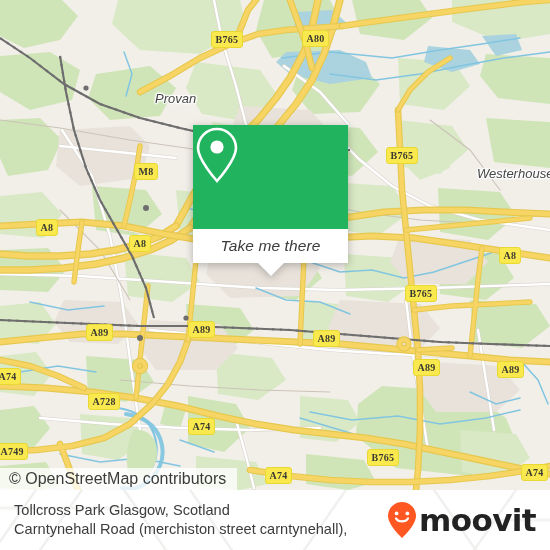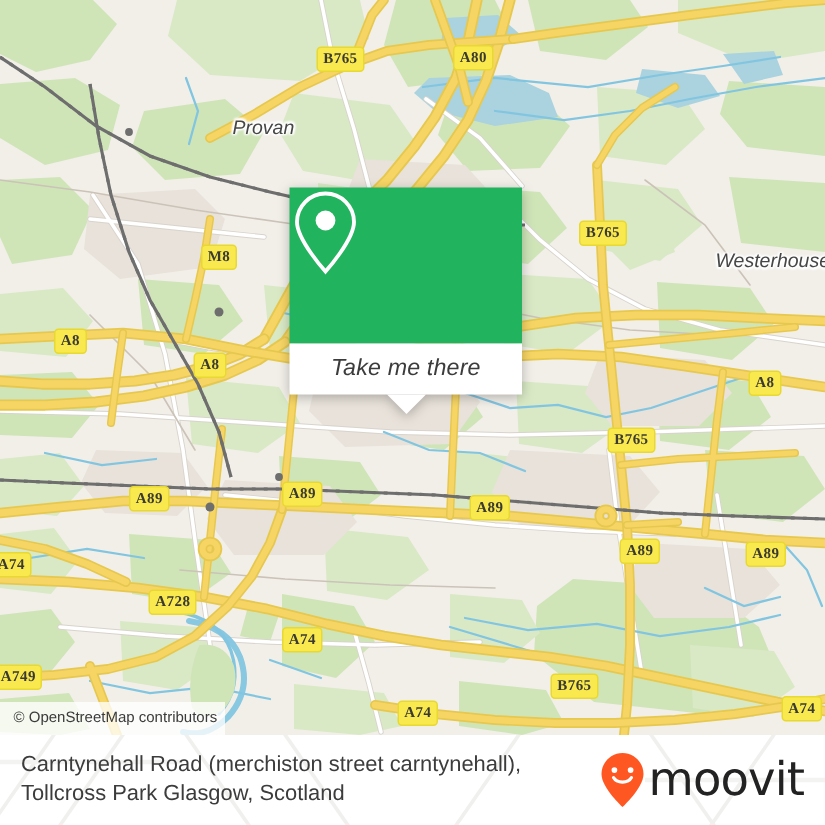--- a/index.html
+++ b/index.html
@@ -44,23 +44,23 @@
       1px 0 1.5px #fff,-1px 0 1.5px #fff,0 1px 1.5px #fff,0 -1px 1.5px #fff,
       1px 1px 1.5px #fff,-1px -1px 1.5px #fff,1px -1px 1.5px #fff,-1px 1px 1.5px #fff;
     font-family:"Liberation Sans","DejaVu Sans",sans-serif;
   }
 
   
   .attribution{
     position:absolute;left:0;bottom:0;
     background:rgba(255,255,255,.78);
     color:#3b3b3b;
-    font-size:10px;
+    font-size:16px;
     line-height:13px;
-    padding:4px 5px 5px 9px;
+    padding:4px 11px 5px 9px;
     white-space:nowrap;
     font-family:"Liberation Sans","DejaVu Sans",sans-serif;
   }
 
   
   .popup{
     position:absolute;left:193px;top:125px;width:155px;
     filter:drop-shadow(0 2px 4px rgba(0,0,0,.26));
     font-style:italic;
   }
@@ -97,21 +97,21 @@
     position:relative;display:flex;align-items:center;
     height:60px;padding:0 12px 0 14px;box-sizing:border-box;
   }
   .footer-text{
     flex:1;color:#3c3c3c;font-size:14.6px;line-height:19.5px;
     font-family:"Liberation Sans","DejaVu Sans",sans-serif;
     padding-right:6px;
   }
   .brand{display:flex;align-items:center;gap:2px;padding-right:2px;}
   .brand-word{
-    color:#222222;font-size:31px;line-height:31px;font-weight:normal;
+    color:#222222;font-size:31px;line-height:31px;font-weight:bold;
     letter-spacing:-.6px;
     font-family:"DejaVu Sans","Liberation Sans",sans-serif;
   }
 </style>
 </head>
 <body>
 
 <div id="app">
 
   <div class="map">
@@ -395,37 +395,37 @@
       <g fill="none" stroke="#e6c84f" stroke-width="6.4">
         <circle cx="140" cy="366" r="5"></circle>
         <circle cx="404" cy="344" r="4.5"></circle>
       </g>
       <g fill="none" stroke="#f7d565" stroke-width="4">
         <circle cx="140" cy="366" r="5"></circle>
         <circle cx="404" cy="344" r="4.5"></circle>
       </g>
     </svg>
 
-    <div class="place" style="left:155px;top:77px;">Provan</div>
+    <div class="place" style="left:155px;top:91px;">Provan</div>
     <div class="place" style="left:477px;top:166px;">Westerhouse</div>
 
     <div class="shield" style="left:211px;top:31px;">B765</div>
     <div class="shield" style="left:302px;top:30px;">A80</div>
     <div class="shield" style="left:134px;top:163px;">M8</div>
     <div class="shield" style="left:386px;top:147px;">B765</div>
     <div class="shield" style="left:36px;top:219px;">A8</div>
     <div class="shield" style="left:129px;top:235px;">A8</div>
     <div class="shield" style="left:499px;top:247px;">A8</div>
     <div class="shield" style="left:405px;top:285px;">B765</div>
     <div class="shield" style="left:86px;top:324px;">A89</div>
     <div class="shield" style="left:188px;top:321px;">A89</div>
     <div class="shield" style="left:313px;top:330px;">A89</div>
     <div class="shield" style="left:413px;top:359px;">A89</div>
     <div class="shield" style="left:497px;top:361px;">A89</div>
-    <div class="shield" style="left:88px;top:393px;margin-left:11px;">A728</div>
+    <div class="shield" style="left:88px;top:393px;">A728</div>
     <div class="shield" style="left:188px;top:418px;">A74</div>
     <div class="shield" style="left:367px;top:449px;">B765</div>
     <div class="shield" style="left:-4px;top:443px;">A749</div>
     <div class="shield" style="left:265px;top:467px;">A74</div>
     <div class="shield" style="left:521px;top:464px;">A74</div>
     <div class="shield" style="left:-6px;top:368px;">A74</div>
 
     <div class="popup">
       <div class="popup-top">
         <svg width="48" height="60" viewBox="0 0 48 60">
@@ -453,22 +453,22 @@
         <path d="M430,-6 L480,66"></path>
         <path d="M470,66 L520,-6"></path>
       </g>
       <g stroke="#f3f3f1" stroke-width="3" fill="none">
         <path d="M0,18 L120,18"></path>
         <path d="M430,30 L550,30"></path>
       </g>
     </svg>
     <div class="footer-inner">
       <div class="footer-text">
+        <div>Tollcross Park Glasgow, Scotland</div>
         <div>Carntynehall Road (merchiston street carntynehall),</div>
-        <div>Tollcross Park Glasgow, Scotland</div>
       </div>
       <div class="brand">
         <svg width="30" height="38" viewBox="0 0 30 38">
           <path d="M15 1 C7.3 1 1 7.3 1 15 C1 24.2 15 37 15 37 C15 37 29 24.2 29 15 C29 7.3 22.7 1 15 1 Z" fill="#ff5722"></path>
           <circle cx="9.6" cy="12.4" r="1.9" fill="#ffffff"></circle>
           <circle cx="20.4" cy="12.4" r="1.9" fill="#ffffff"></circle>
           <path d="M9 17.4 C11.2 21.4 18.8 21.4 21 17.4" fill="none" stroke="#ffffff" stroke-width="2.1" stroke-linecap="round"></path>
         </svg>
         <span class="brand-word">moovit</span>
       </div>

